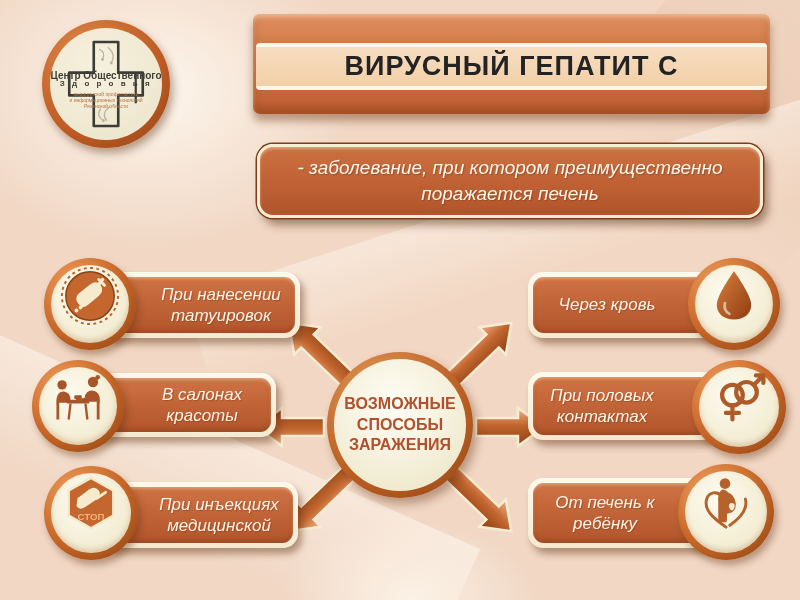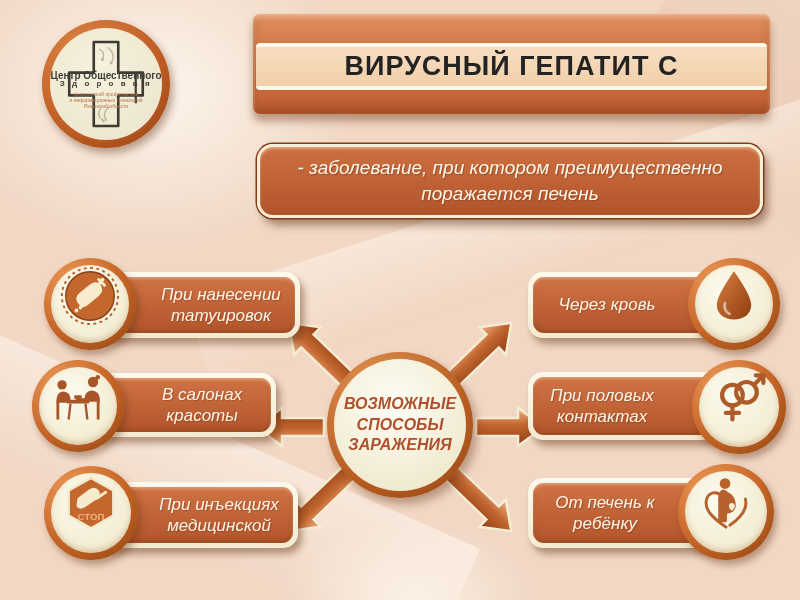--- a/index.html
+++ b/index.html
@@ -67,21 +67,21 @@
 
   
   .center-circle { position:absolute; left:327px; top:352px; width:146px; height:146px;
     border-radius:50%; padding:7px; z-index:2;
     background:radial-gradient(circle at 35% 28%, #e59a58, #b85d22 62%, #8a4210);
     box-shadow:4px 6px 10px rgba(100,50,20,.4); }
   .center-in { width:100%; height:100%; border-radius:50%;
     background:radial-gradient(circle at 45% 35%, #fffef6, #ebe3c2);
     display:flex; align-items:center; justify-content:center; }
   .center-label { width:120px; text-align:center; font-size:16px; font-weight:bold;
-    font-style:italic; color:#b1502c; line-height:1.3; }
+    color:#b1502c; line-height:1.3; }
 
   
   .arrows { position:absolute; left:0; top:0; z-index:1; }
 
   
   .pill-box { position:absolute; background:linear-gradient(180deg,#fdf9ec,#f3ead0);
     border-radius:15px; padding:5px; z-index:2;
     box-shadow:4px 6px 7px rgba(100,50,20,.45); }
   .pill-inner { width:100%; height:100%; border-radius:11px;
     background:linear-gradient(180deg,#cf7244, #b2552b);

